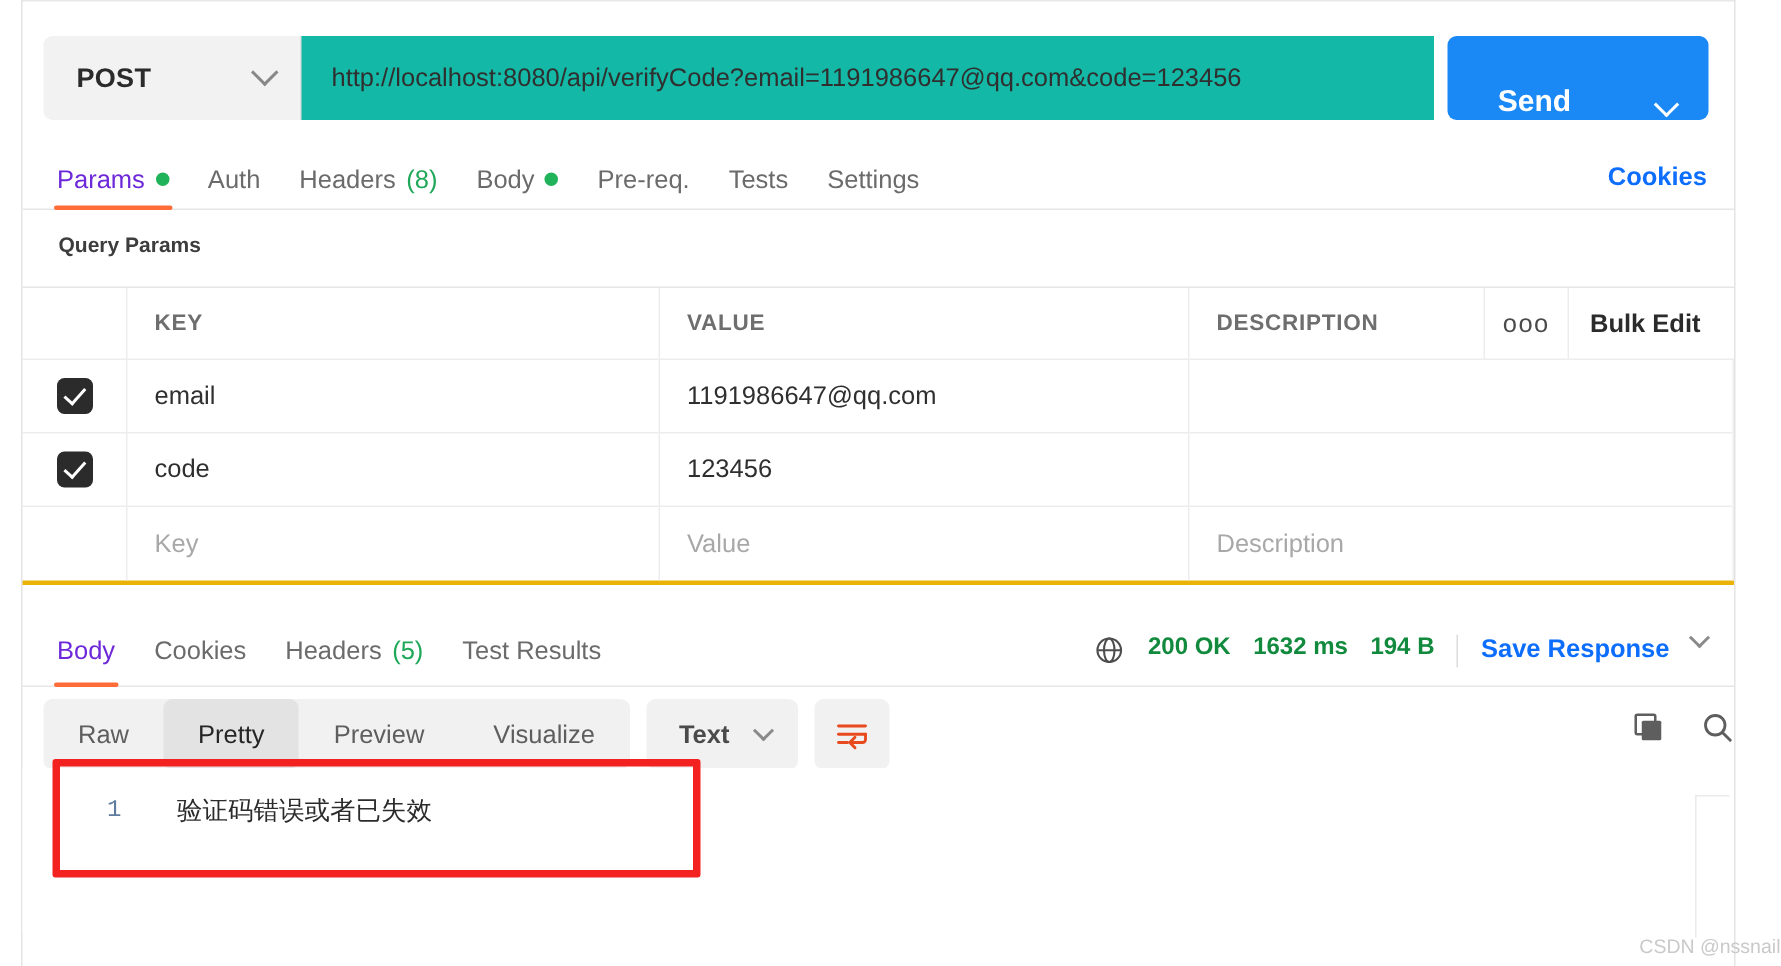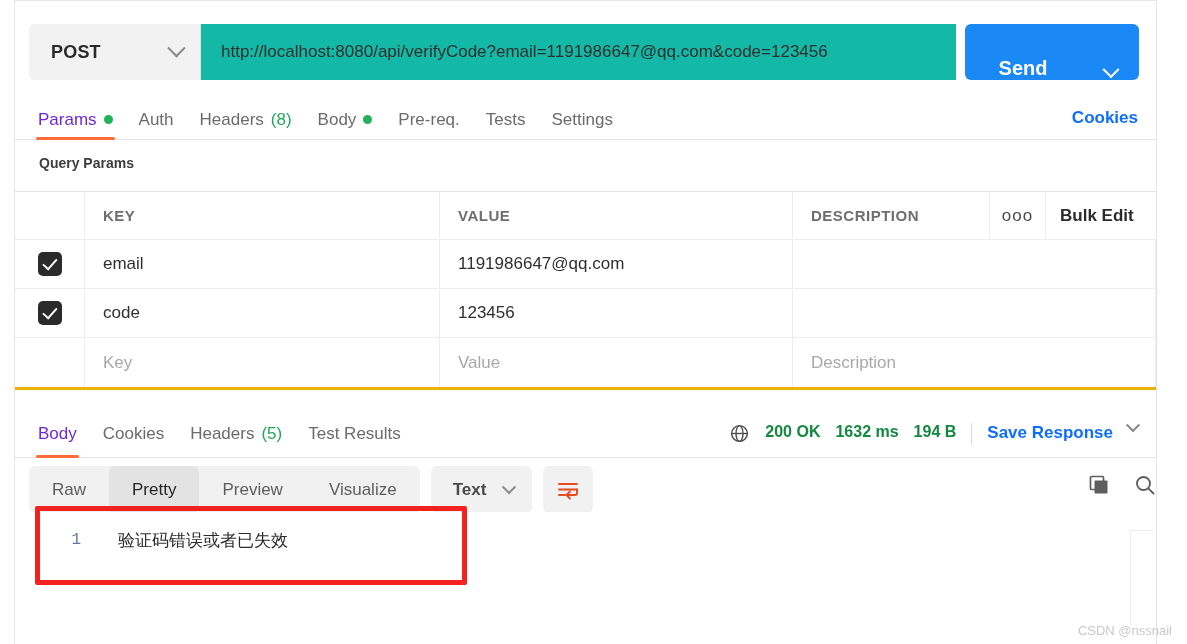--- a/index.html
+++ b/index.html
@@ -233,21 +233,21 @@
     width: 432px; height: 79px;
     border: 5px solid #f42121; border-radius: 2px;
     pointer-events: none;
   }
   .scrollbar {
     position: absolute; left: 1130px; top: 530px;
     width: 23px; height: 95px;
     border-left: 1px solid #eaeaea; border-top: 1px solid #eaeaea;
   }
   .watermark {
-    position: absolute; right: 15px; bottom: 6px;
+    position: absolute; right: 0; bottom: 6px;
     font-size: 13px; color: #c9c9c9;
   }
 </style>
 </head>
 <body>
 
 <div class="app">
 
   <div class="top-hairline"></div>
   <div class="panel-border-left"></div>

